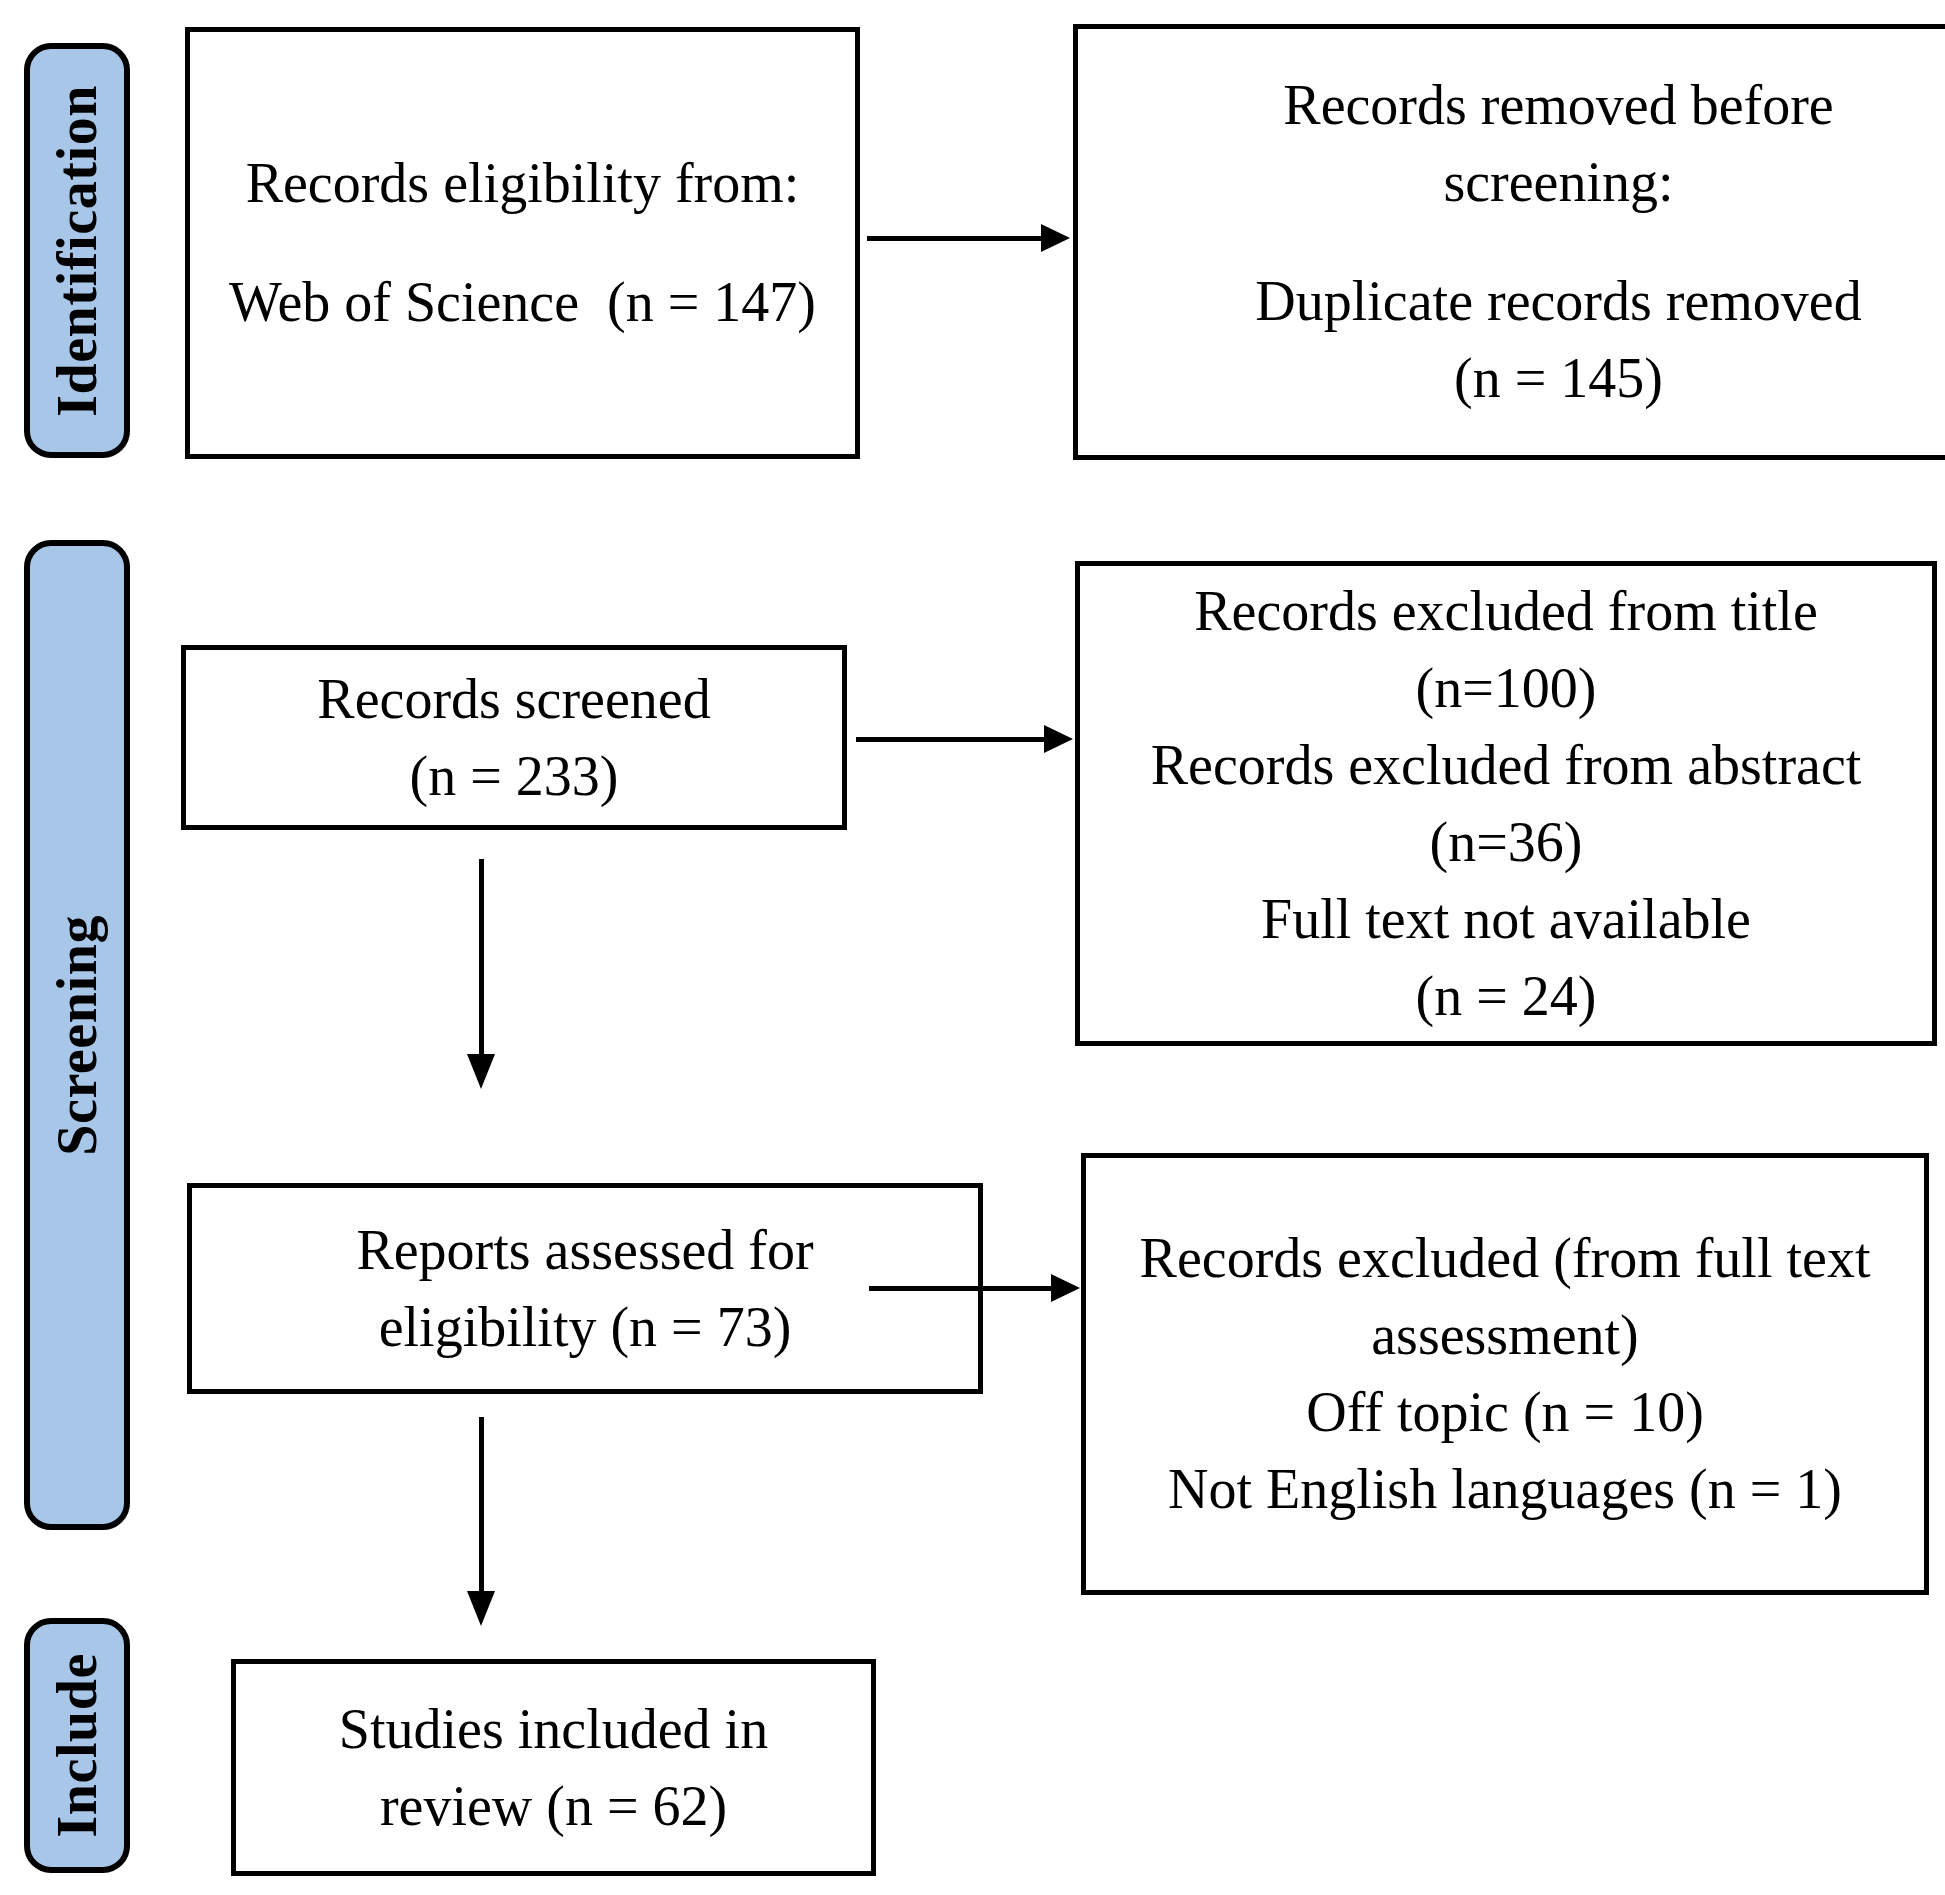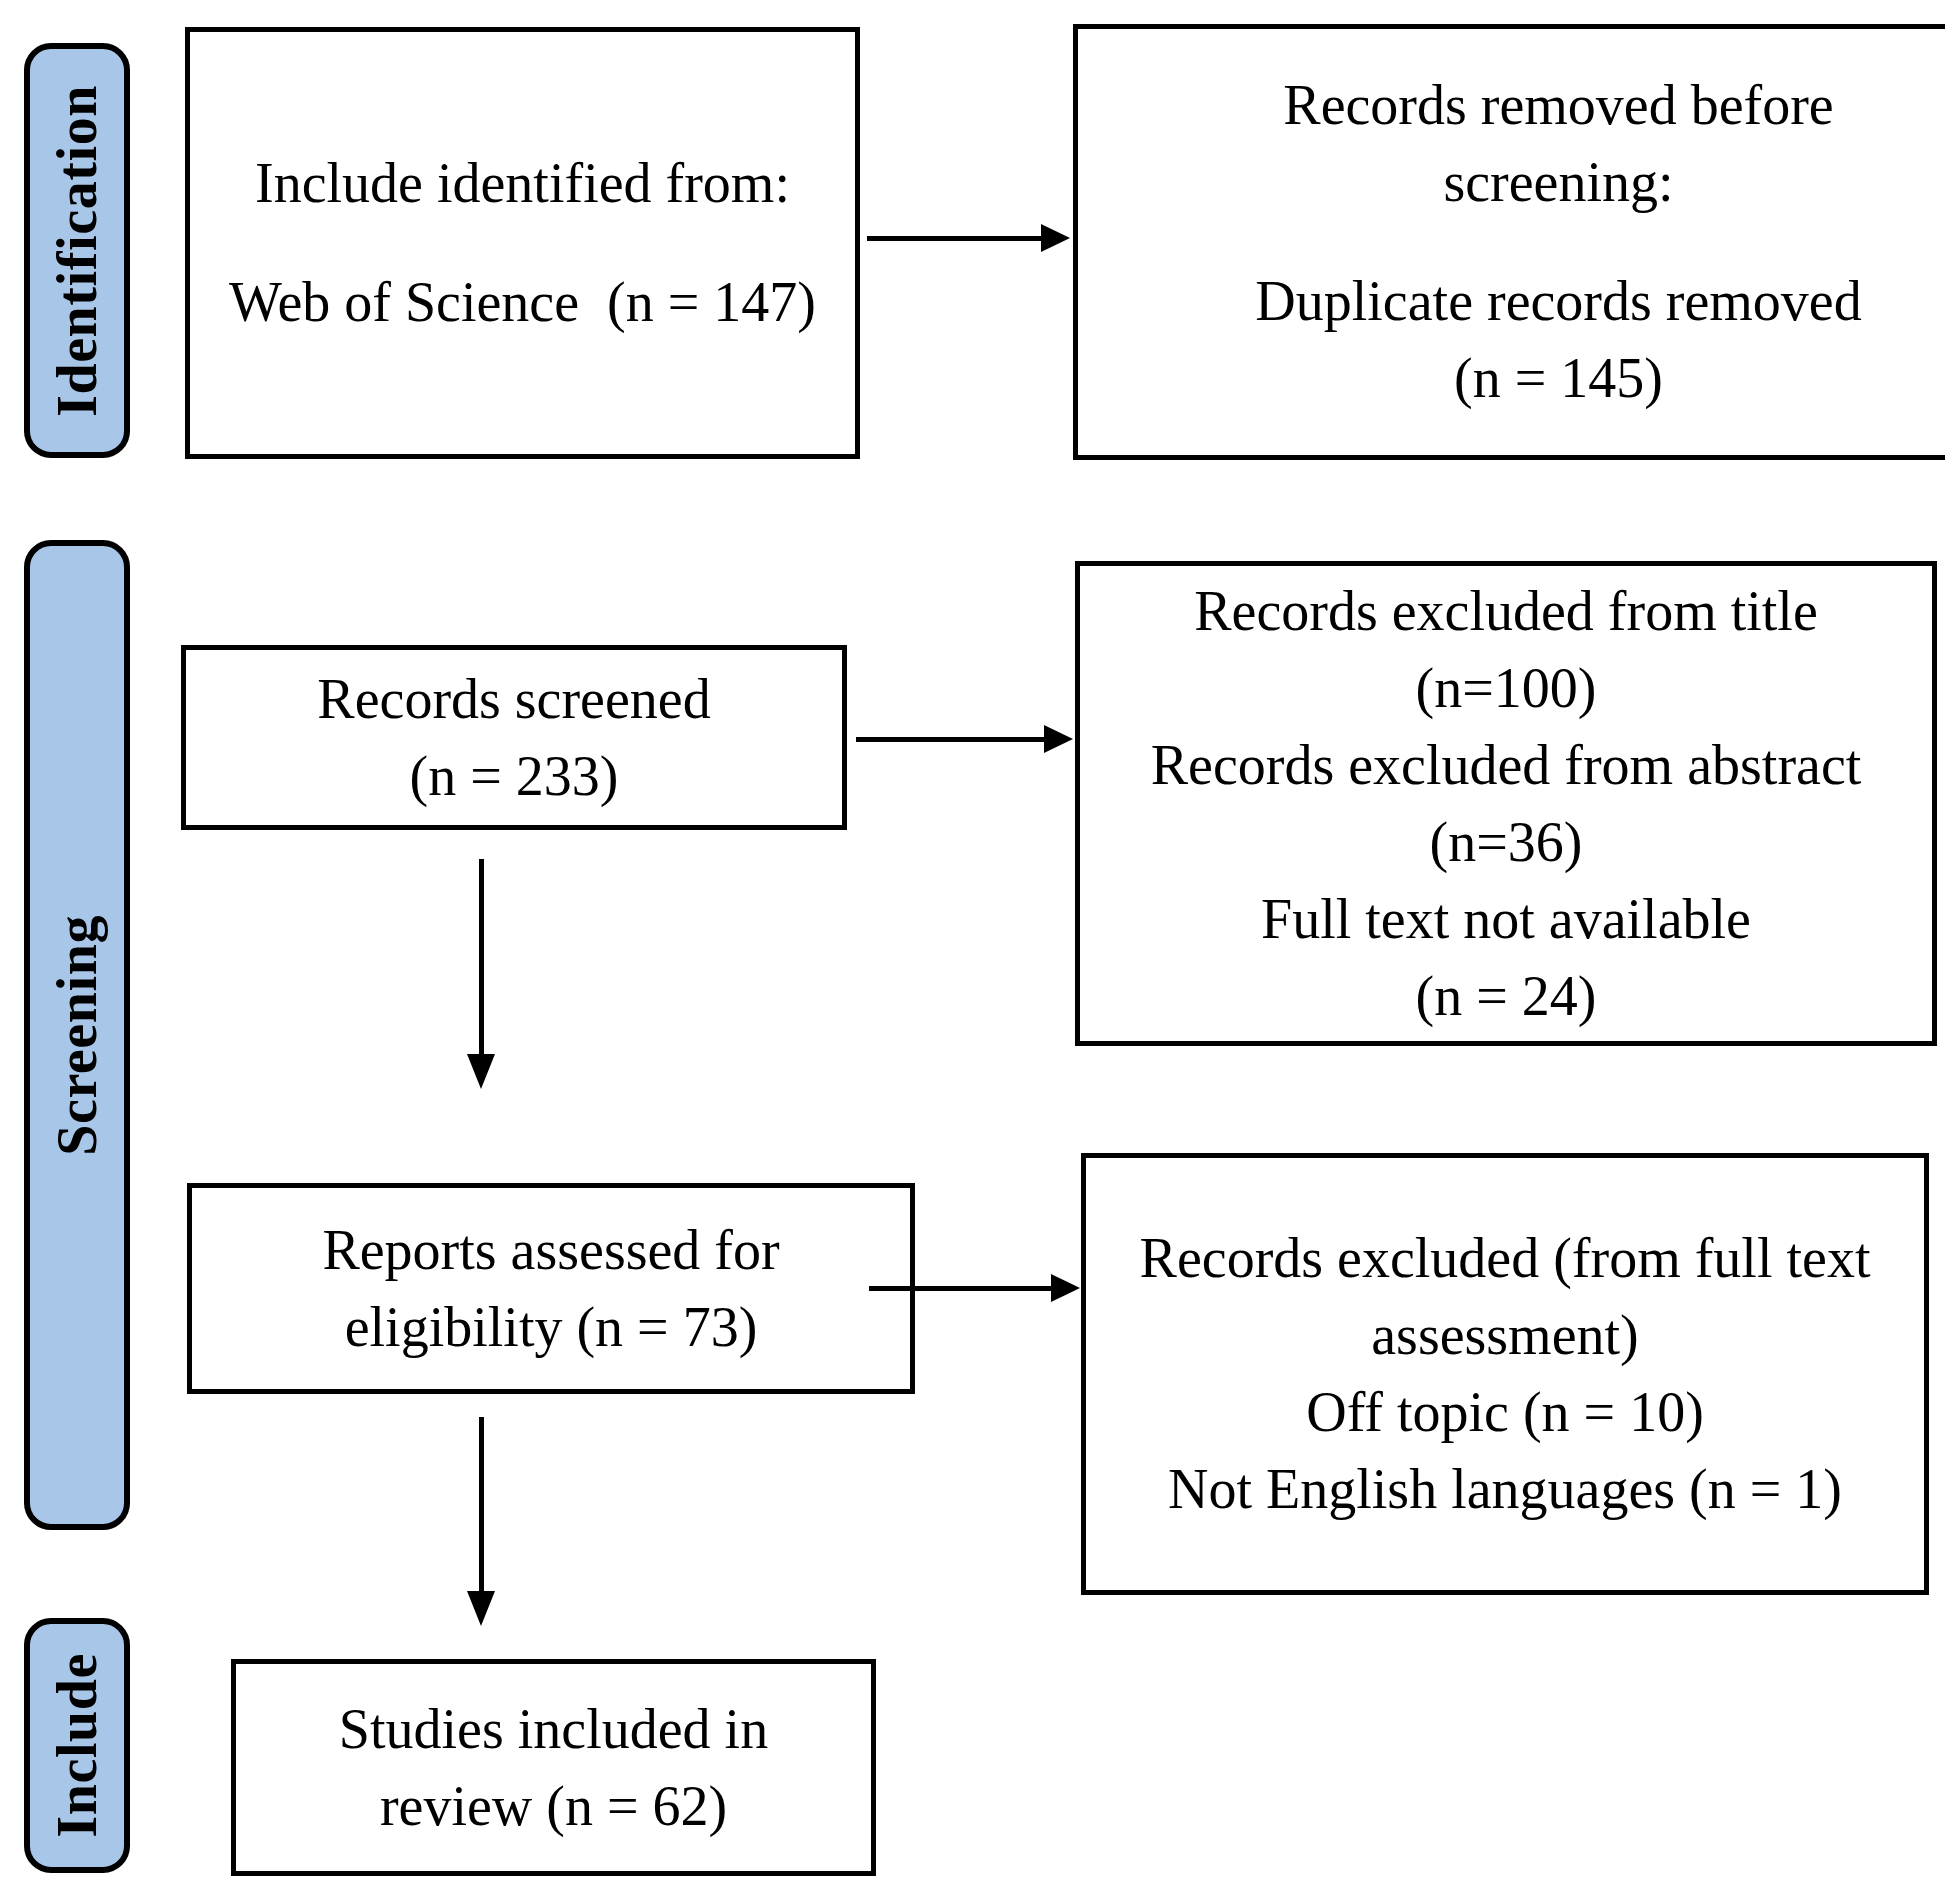--- a/index.html
+++ b/index.html
@@ -80,21 +80,21 @@
 
   
   #stage-identification{left:23.6px;top:43px;width:106px;height:415px;}
   #stage-screening{left:23.6px;top:540px;width:106px;height:990px;}
   #stage-include{left:23.6px;top:1618px;width:106px;height:255px;}
 
   #box-identified{left:185px;top:27px;width:675px;height:432px;}
   #box-removed{left:1073px;top:24px;width:971px;height:436px;}
   #box-screened{left:181px;top:645px;width:666px;height:185px;}
   #box-excluded-screening{left:1075px;top:561px;width:862px;height:485px;text-align:center;}
-  #box-assessed{left:187px;top:1183px;width:728px;height:211px;}
+  #box-assessed{left:187px;top:1183px;width:796px;height:211px;}
   #box-excluded-fulltext{left:1081px;top:1153px;width:848px;height:442px;}
   #box-included{left:211px;top:1659px;width:645px;height:217px;margin-left:20px;}
 
   #arrow-identified-to-removed{left:867px;top:224px;width:203px;}
   #arrow-screened-to-excluded{left:856px;top:725px;width:217px;}
   #arrow-assessed-to-excluded{left:869px;top:1274px;width:211px;}
   #arrow-screened-down{left:467px;top:859px;height:230px;}
   #arrow-assessed-down{left:467px;top:1417px;height:209px;}
 </style>
 </head>
@@ -106,21 +106,21 @@
     <span class="label">Identification</span>
   </div>
   <div class="stage" id="stage-screening">
     <span class="label">Screening</span>
   </div>
   <div class="stage" id="stage-include">
     <span class="label">Include</span>
   </div>
 
   <div class="fbox" id="box-identified">
-    <div class="line">Include identified from:</div>
+    <div class="line">Records eligibility from:</div>
     <div class="line gap"></div>
     <div class="line">Web of Science  (n = 147)</div>
   </div>
 
   <div class="fbox" id="box-removed">
     <div class="line">Records removed before</div>
     <div class="line">screening:</div>
     <div class="line gap"></div>
     <div class="line">Duplicate records removed</div>
     <div class="line">(n = 145)</div>

